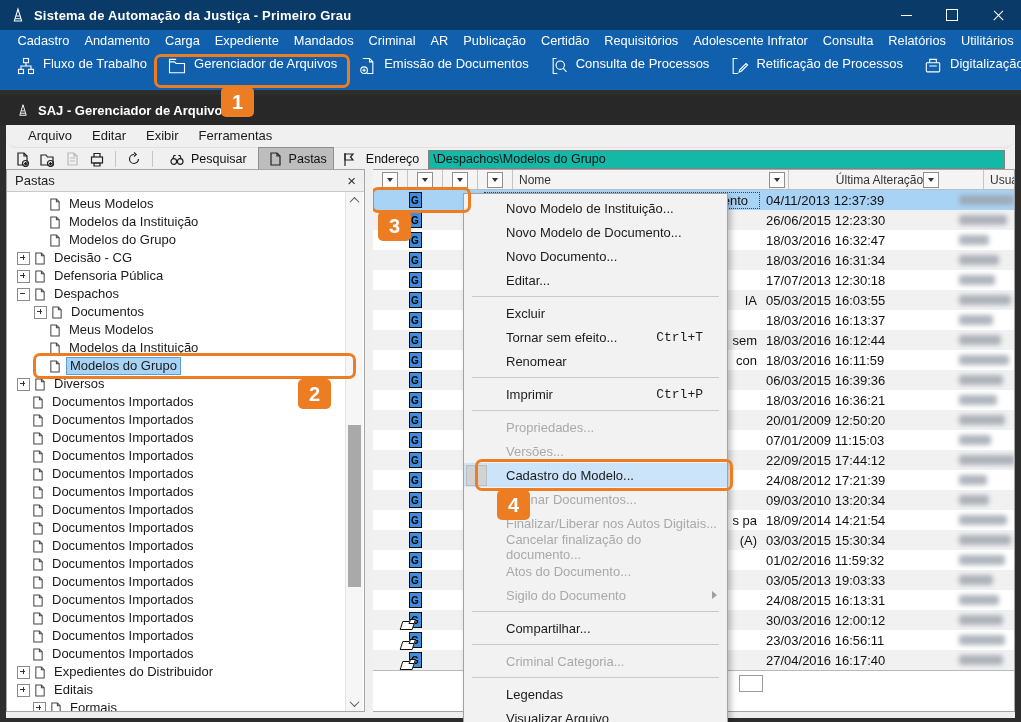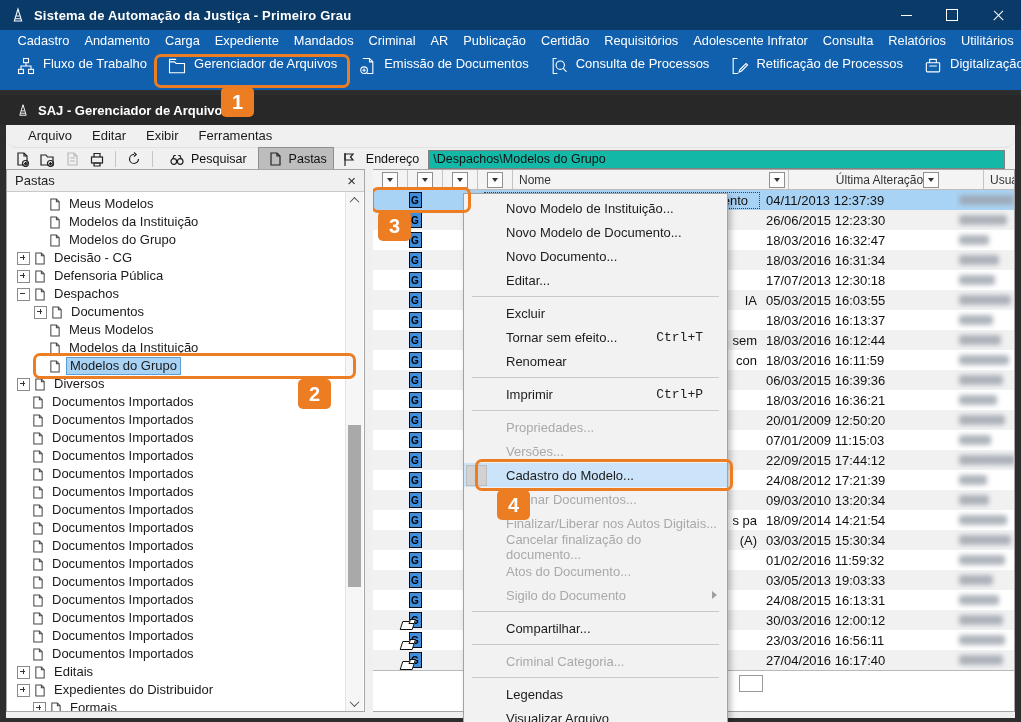--- a/index.html
+++ b/index.html
@@ -619,34 +619,34 @@
                 <span class="expander plus">
                   <i></i>
                   <b></b>
                 </span>
                 <span class="tree-ico">
                   <svg width="12" height="13" viewBox="0 0 13 14" fill="none" stroke="#444" stroke-width="1.1">
                     <path d="M2 1h6l3 3v9H2z"></path>
                     <path d="M8 1v3h3"></path>
                   </svg>
                 </span>
-                <span class="tree-label">Editais</span>
+                <span class="tree-label">Expedientes do Distribuidor</span>
               </div>
               <div class="tree-row" style="padding-left: 10px;">
                 <span class="expander plus">
                   <i></i>
                   <b></b>
                 </span>
                 <span class="tree-ico">
                   <svg width="12" height="13" viewBox="0 0 13 14" fill="none" stroke="#444" stroke-width="1.1">
                     <path d="M2 1h6l3 3v9H2z"></path>
                     <path d="M8 1v3h3"></path>
                   </svg>
                 </span>
-                <span class="tree-label">Expedientes do Distribuidor</span>
+                <span class="tree-label">Editais</span>
               </div>
               <div class="tree-row" style="padding-left: 26px;">
                 <span class="expander plus">
                   <i></i>
                   <b></b>
                 </span>
                 <span class="tree-ico">
                   <svg width="12" height="13" viewBox="0 0 13 14" fill="none" stroke="#444" stroke-width="1.1">
                     <path d="M2 1h6l3 3v9H2z"></path>
                     <path d="M8 1v3h3"></path>

